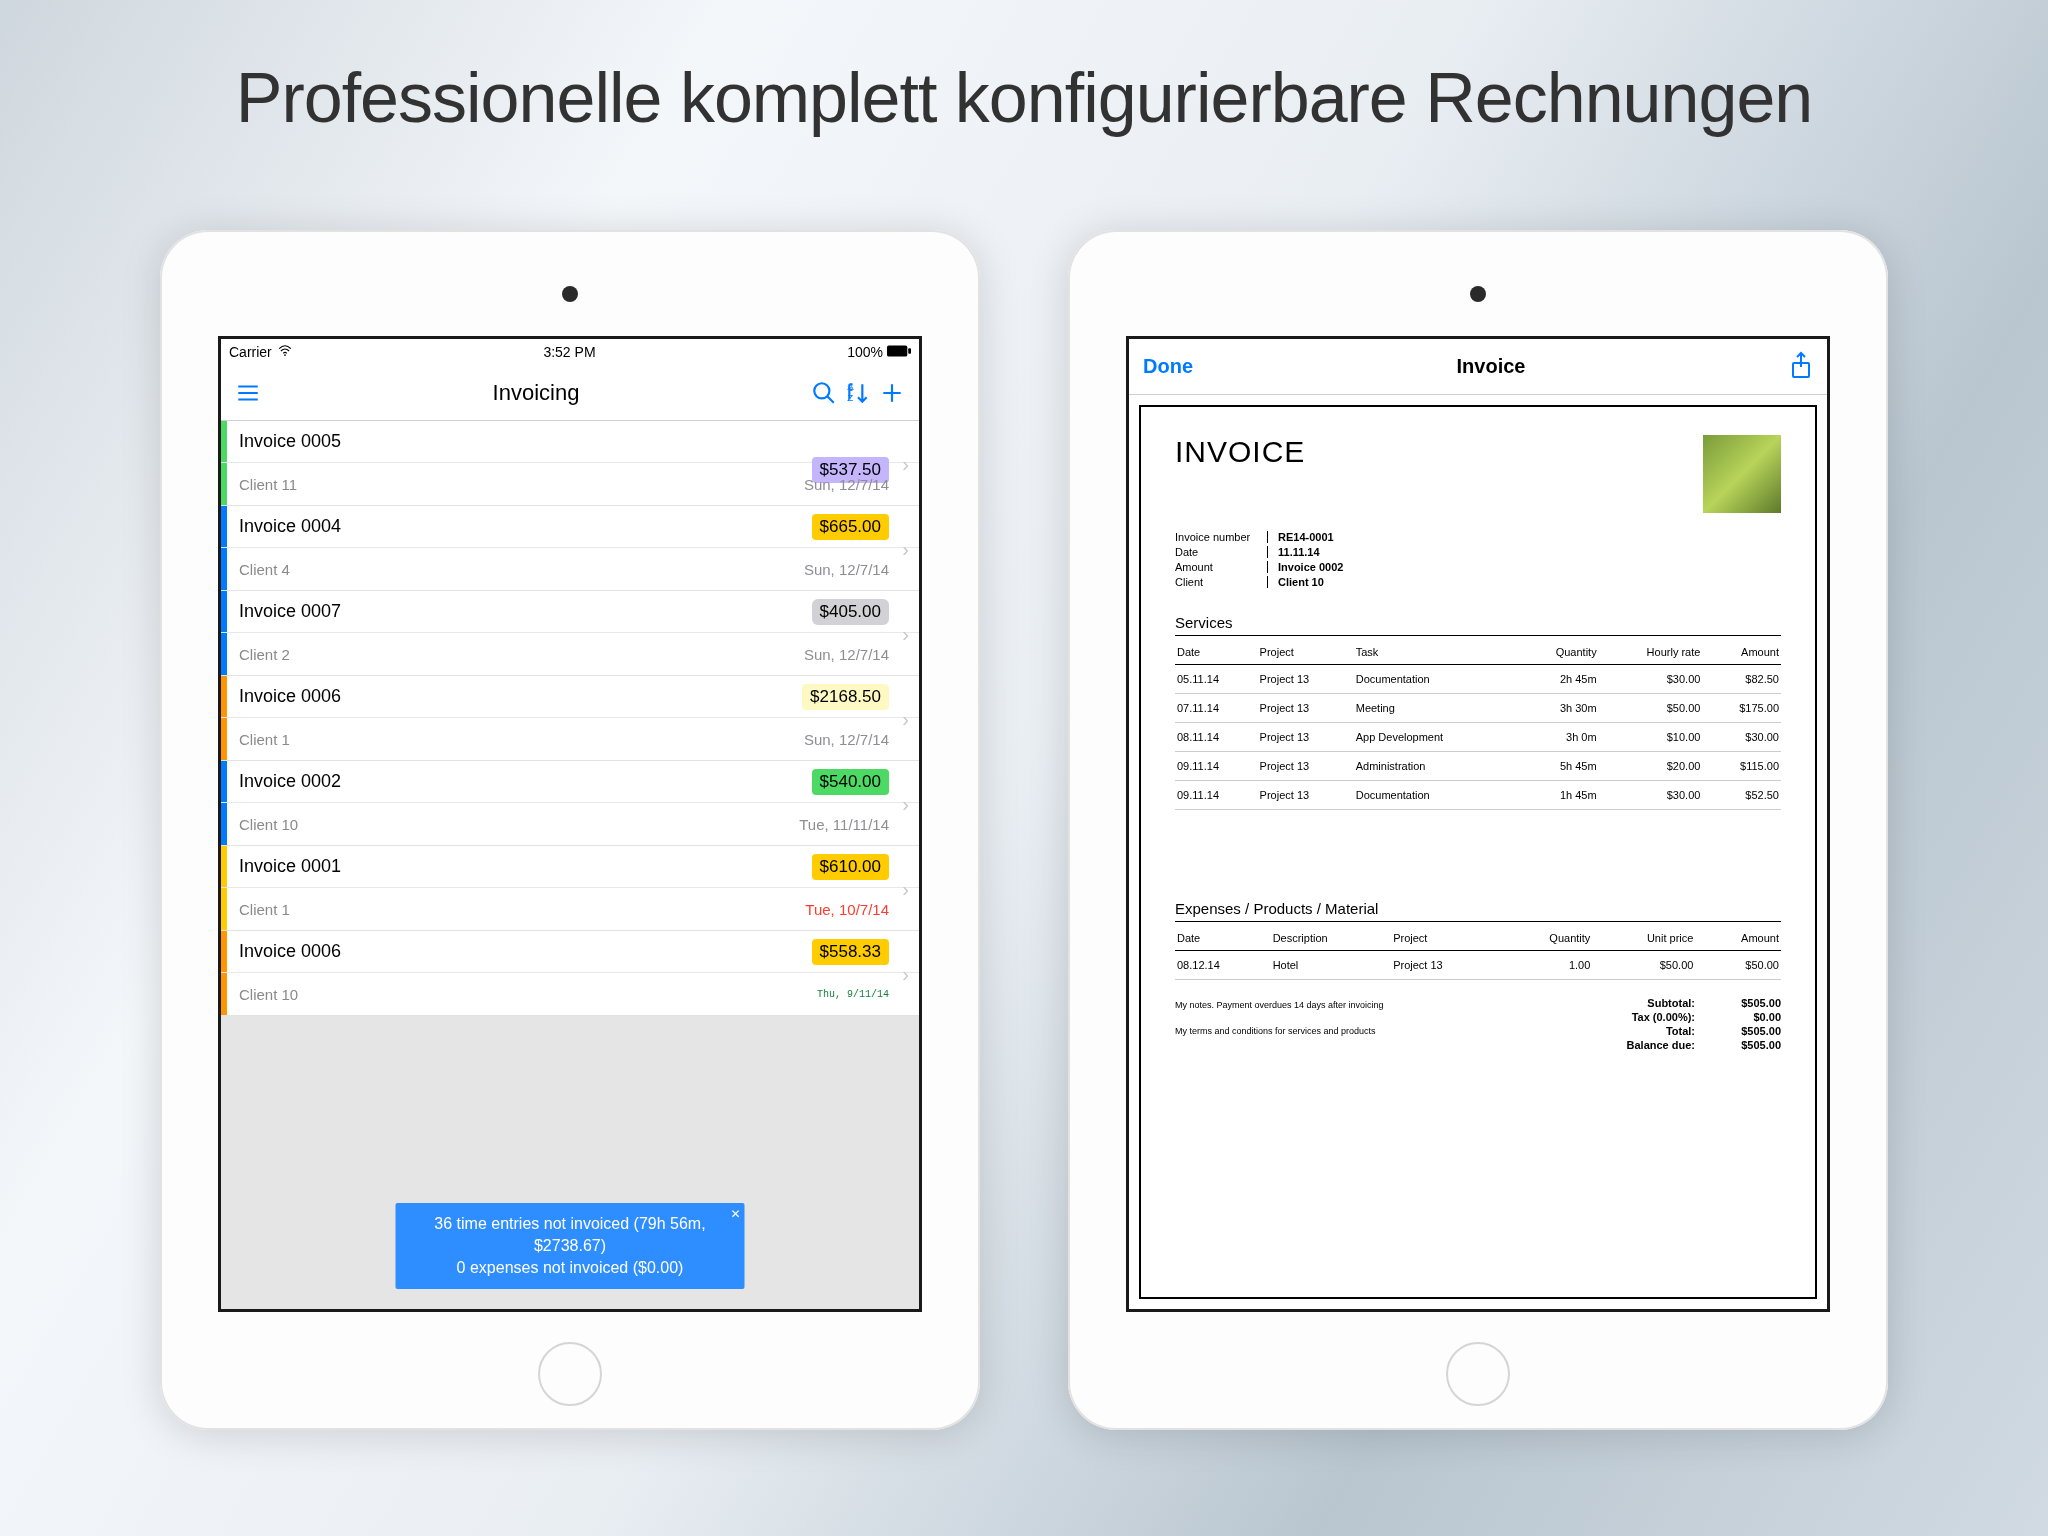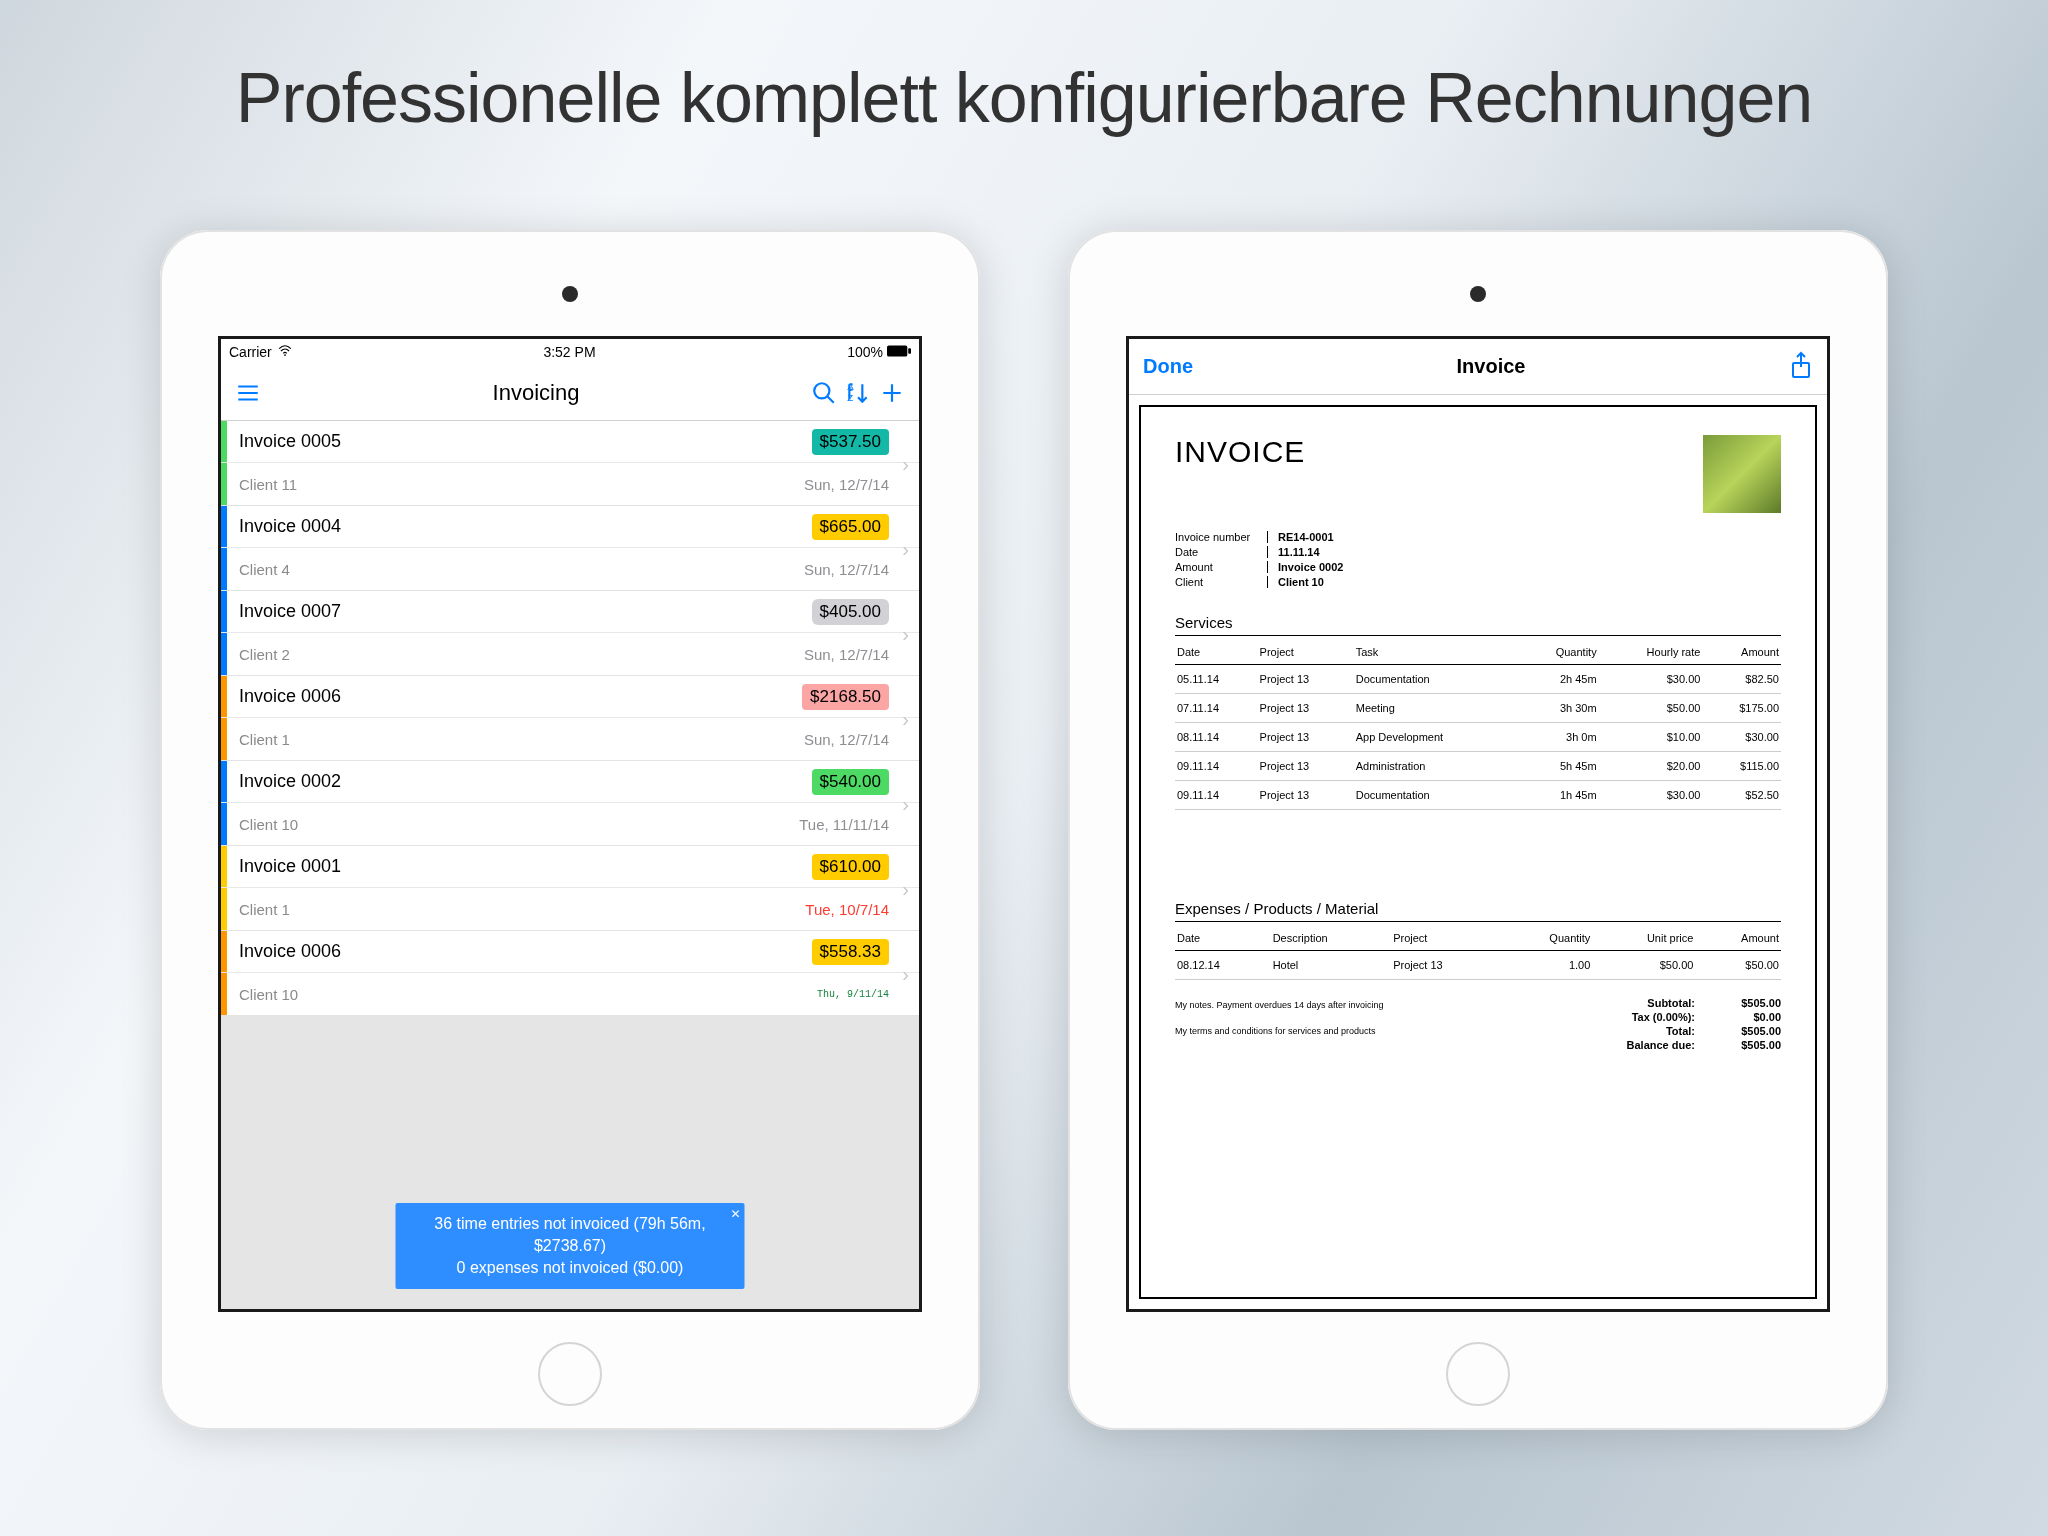--- a/index.html
+++ b/index.html
@@ -149,21 +149,21 @@
             <path d="M12 4v16M4 12h16"></path>
           </svg>
       </div>
     </div>
 
     <div class="list" id="invoice-list">
         <div class="invpair" style="position: relative;">
           <div class="row">
             <div class="bar" style="background: rgb(76, 217, 100);"></div>
             <div class="label">Invoice 0005</div>
-            <div class="amt" style="background: #14b8a6; color: rgb(0, 0, 0);">$537.50</div>
+            <div class="amt" style="background: #c4b5fd; color: rgb(0, 0, 0); margin-top: 28px;">$537.50</div>
           </div>
           <div class="row" style="border-bottom: none;">
             <div class="bar" style="background: rgb(76, 217, 100);"></div>
             <div class="sub">Client 11</div>
             <div style="position: absolute; right: 30px; font-size: 15px; color: rgb(142, 142, 147);">Sun, 12/7/14</div>
           </div>
           <div class="chev">›</div>
         </div>
         <div class="invpair" style="position: relative;">
           <div class="row">
@@ -188,21 +188,21 @@
             <div class="bar" style="background: rgb(0, 122, 255);"></div>
             <div class="sub">Client 2</div>
             <div style="position: absolute; right: 30px; font-size: 15px; color: rgb(142, 142, 147);">Sun, 12/7/14</div>
           </div>
           <div class="chev">›</div>
         </div>
         <div class="invpair" style="position: relative;">
           <div class="row">
             <div class="bar" style="background: rgb(255, 149, 0);"></div>
             <div class="label">Invoice 0006</div>
-            <div class="amt" style="background: #fca5a5; color: rgb(0, 0, 0);">$2168.50</div>
+            <div class="amt" style="background: #fef9c3; color: rgb(0, 0, 0);">$2168.50</div>
           </div>
           <div class="row" style="border-bottom: none;">
             <div class="bar" style="background: rgb(255, 149, 0);"></div>
             <div class="sub">Client 1</div>
             <div style="position: absolute; right: 30px; font-size: 15px; color: rgb(142, 142, 147);">Sun, 12/7/14</div>
           </div>
           <div class="chev">›</div>
         </div>
         <div class="invpair" style="position: relative;">
           <div class="row">

